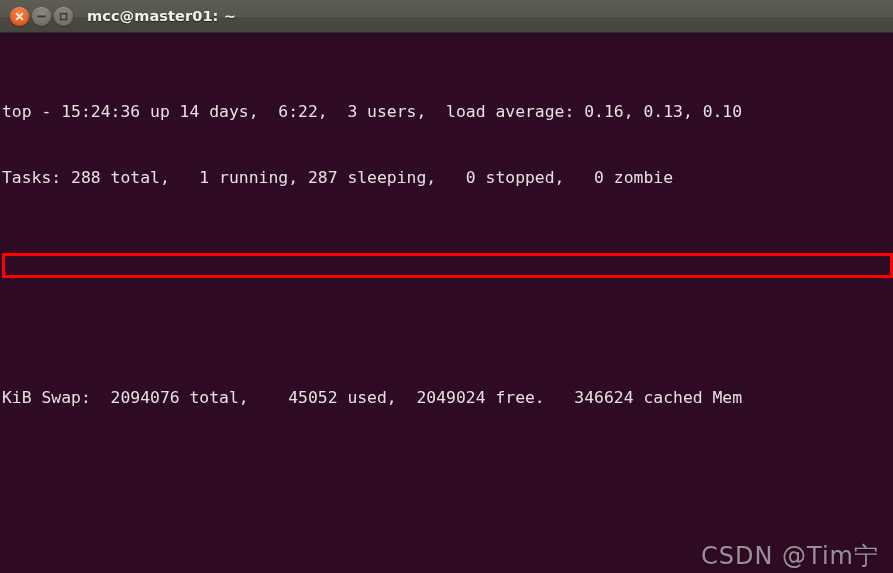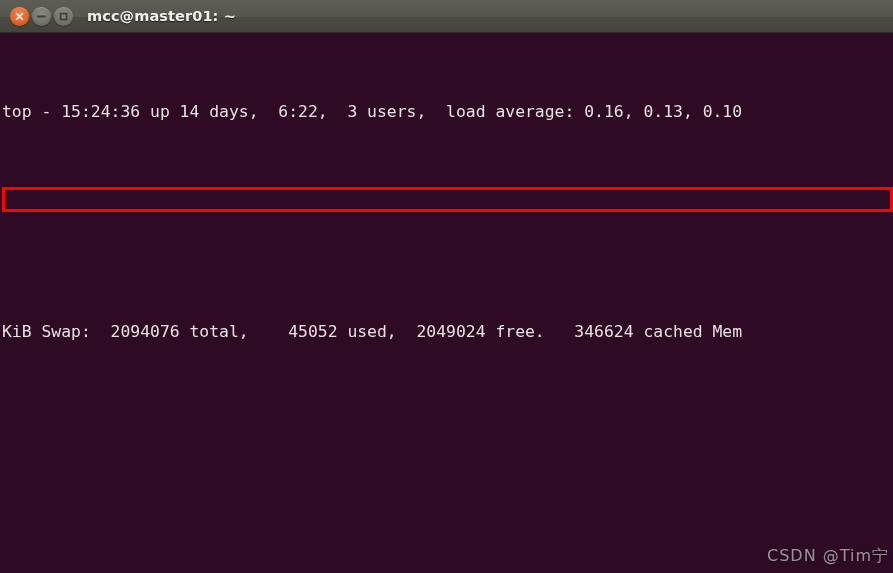--- a/index.html
+++ b/index.html
@@ -75,25 +75,25 @@
     position: absolute;
     left: 0px; top: -2px;
     width: 891px; height: 25px;
     border: 3px solid #ff0000;
     pointer-events: none;
   }
 
   
   .watermark {
     position: absolute;
-    right: 4px;
+    right: 14px;
     bottom: 6px;
     color: rgba(255,255,255,0.55);
     font-family: "DejaVu Sans", sans-serif;
-    font-size: 16px;
+    font-size: 24px;
     letter-spacing: 1px;
     text-shadow: 0 1px 2px rgba(0,0,0,0.4);
     pointer-events: none;
     user-select: none;
   }
 </style>
 </head>
 <body>
 
 <div class="window">
@@ -115,20 +115,21 @@
           <rect x="2.6" y="2.6" width="6" height="6" fill="none" stroke="#3f3e38" stroke-width="1.7"></rect>
         </svg>
       </div>
     </div>
     <div class="title-text">mcc@master01: ~</div>
   </div>
 
   <div class="term">
 
     <div class="line">top - 15:24:36 up 14 days,  6:22,  3 users,  load average: 0.16, 0.13, 0.10</div>
+    <div class="line">Tasks: 288 total,   1 running, 287 sleeping,   0 stopped,   0 zombie</div>
 
     <div class="cpu-line-wrap">
       <div class="redbox"></div>
     </div>
 
     <div class="line">KiB Swap:  2094076 total,    45052 used,  2049024 free.   346624 cached Mem</div>
     
 
     
 

